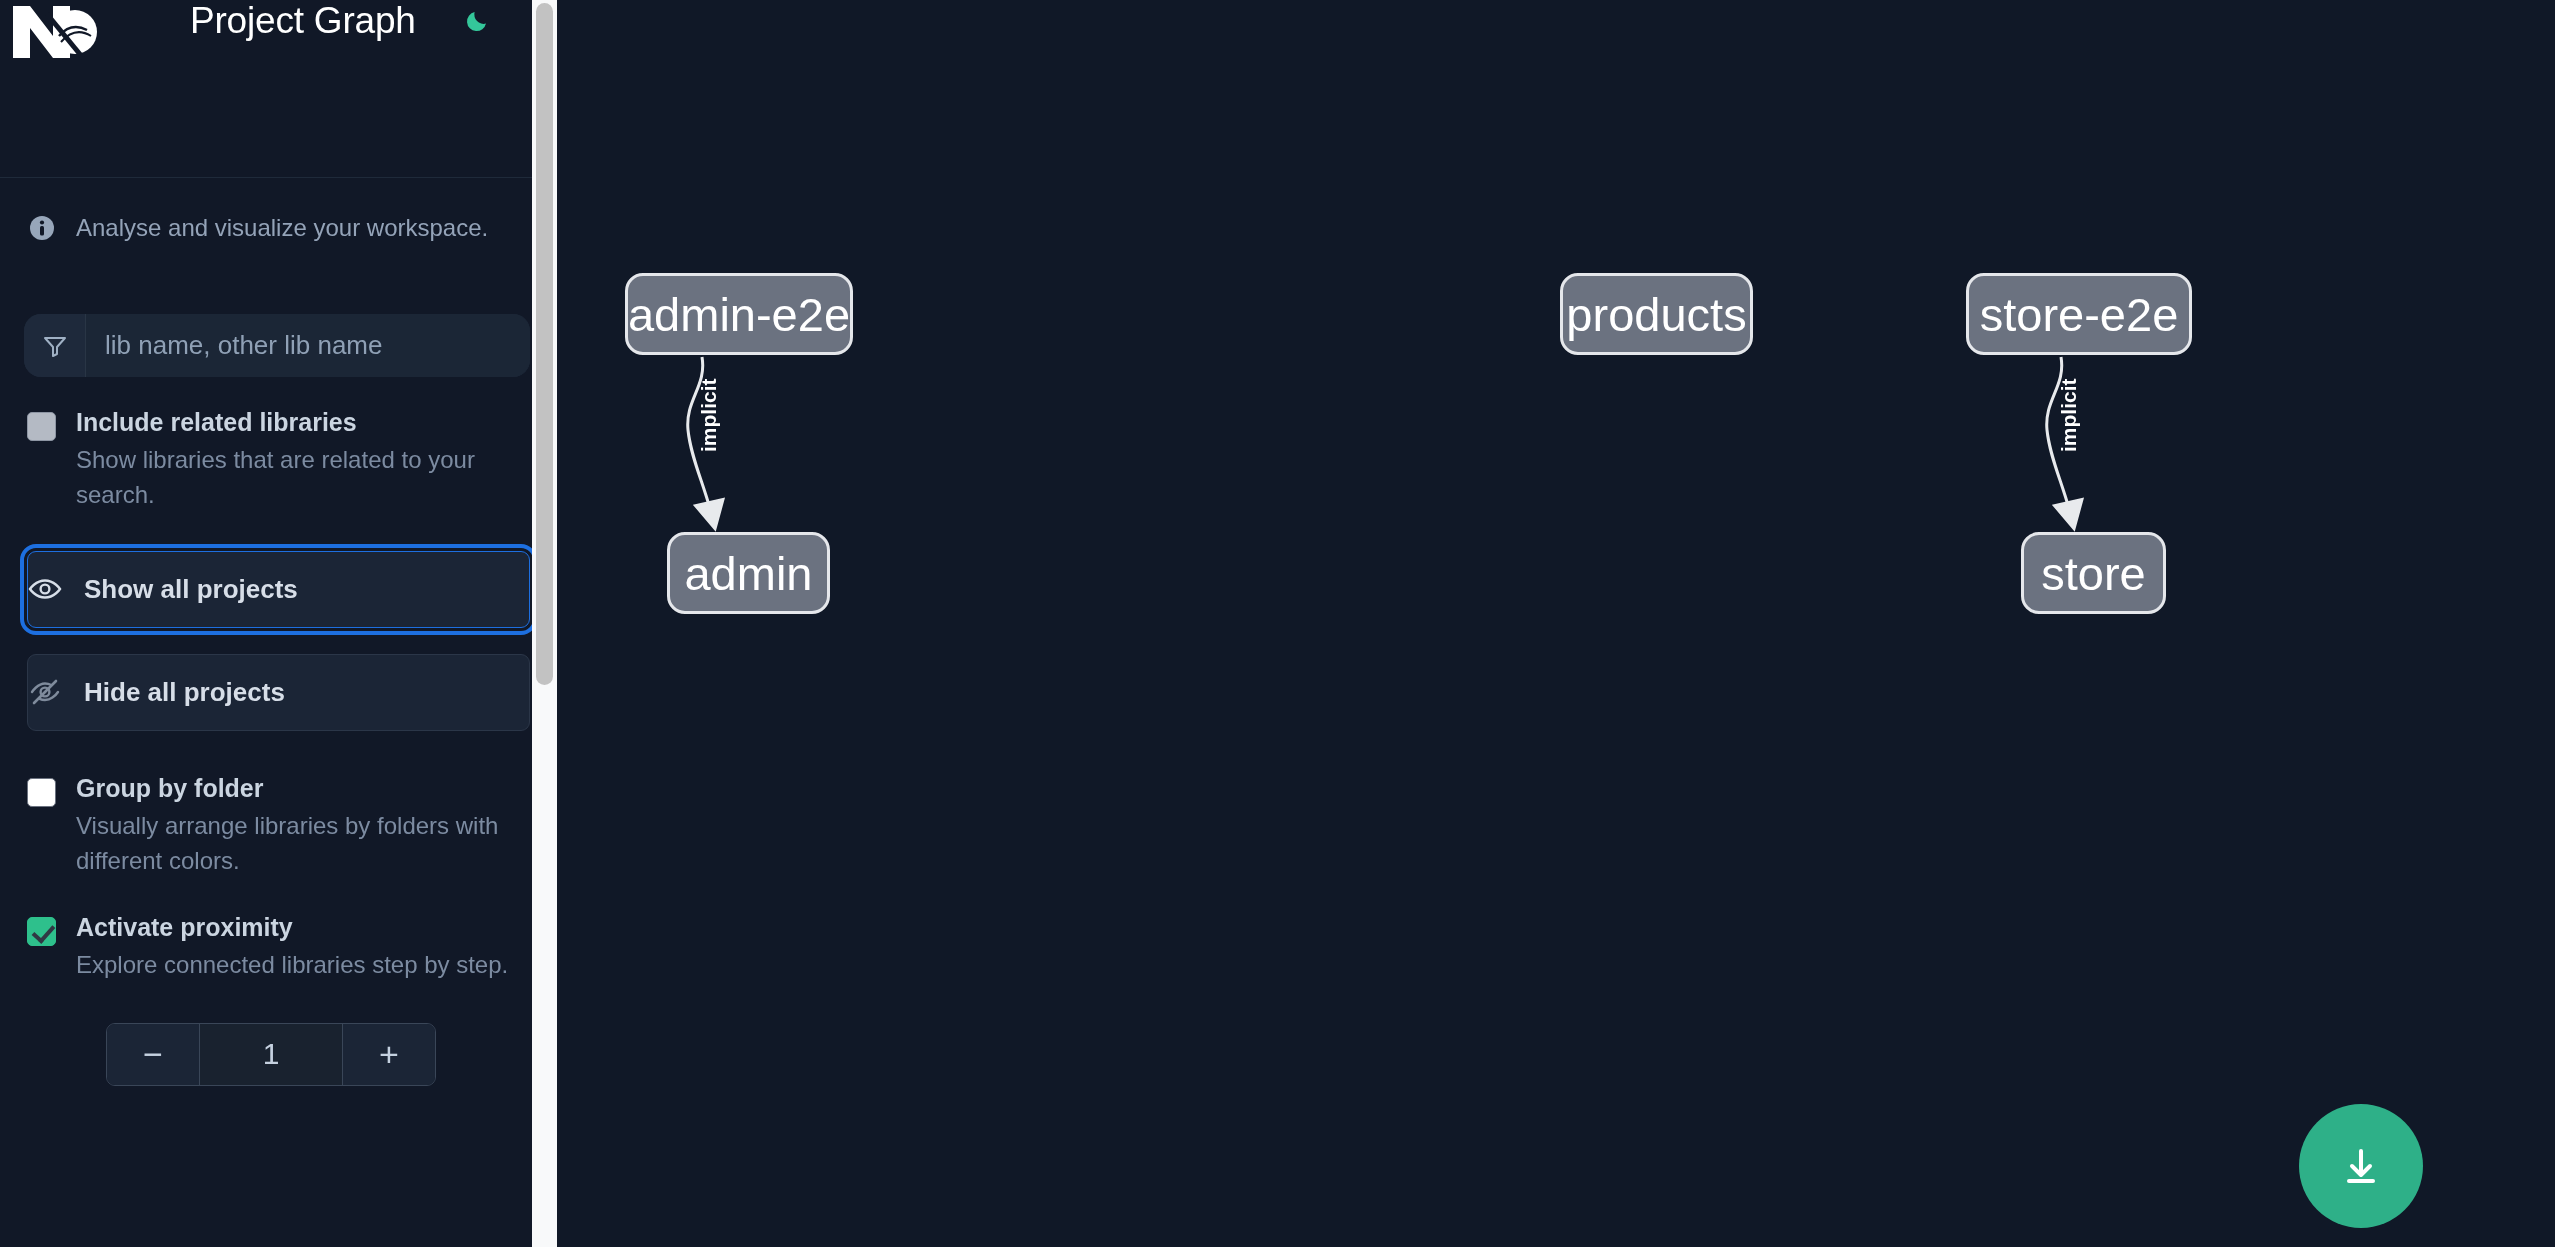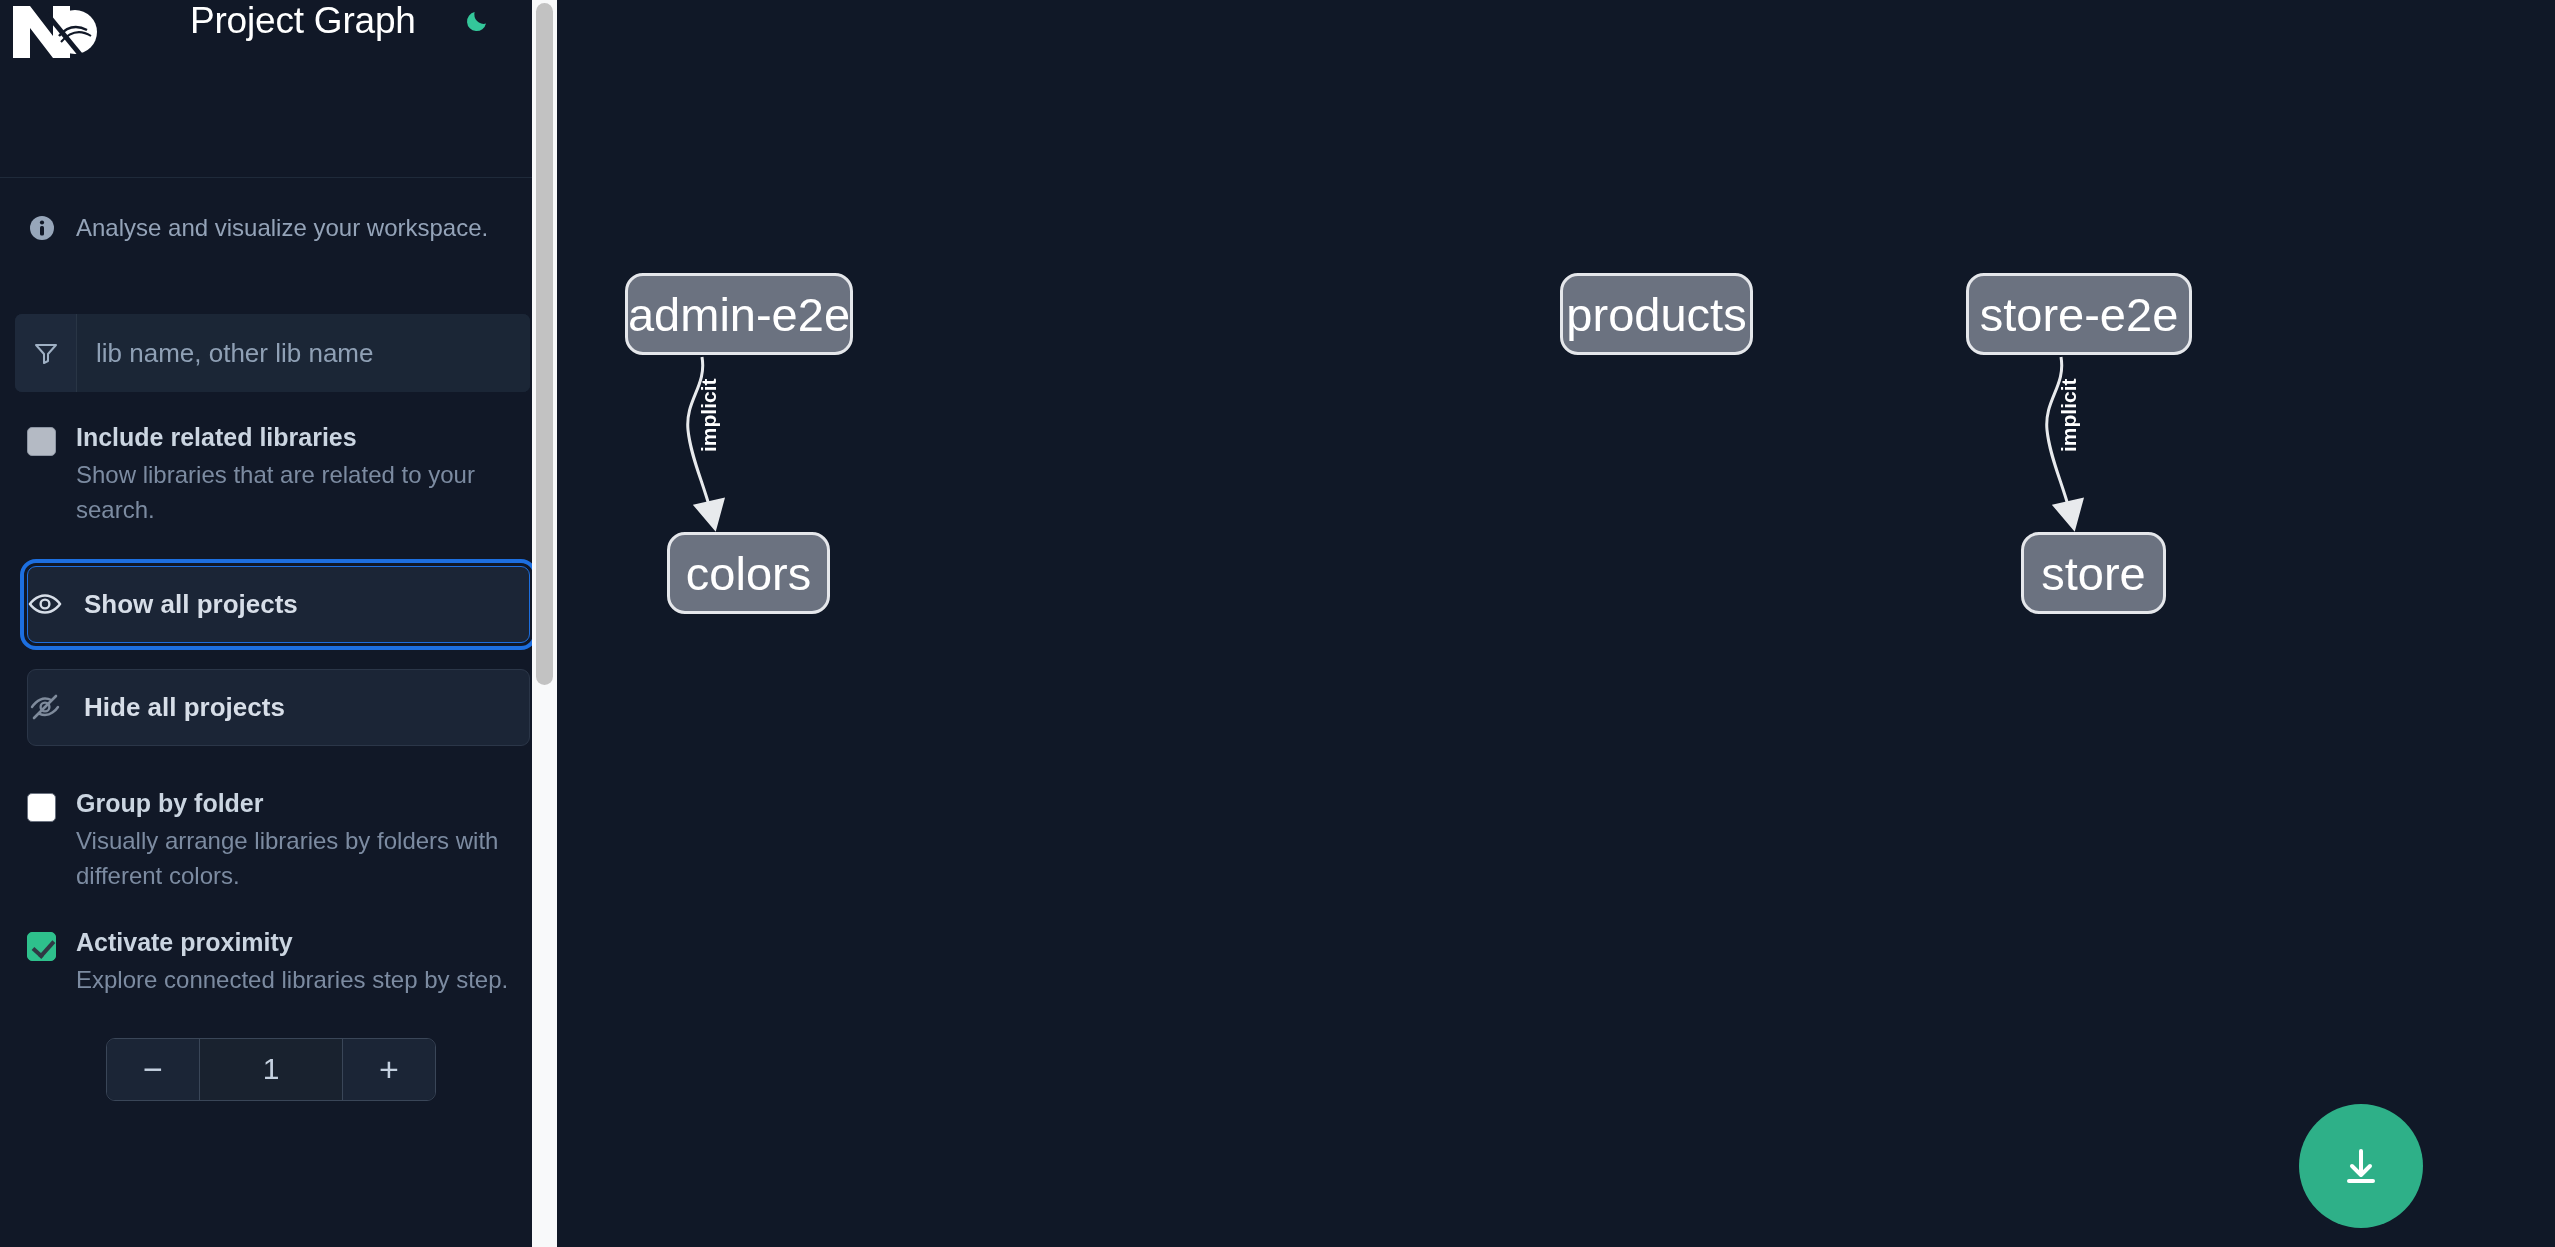--- a/index.html
+++ b/index.html
@@ -52,26 +52,26 @@
   .info-icon { width: 30px; height: 30px; flex: 0 0 30px; }
   .tagline-text {
     margin-left: 19px;
     font-size: 24px;
     color: #94a3b8;
     white-space: nowrap;
   }
 
   
   .filter-wrap {
-    margin: 36px 27px 0 15px;
-    height: 78px;
+    margin: 36px 27px 0 24px;
+    height: 63px;
     display: flex;
     align-items: stretch;
     background: #1e293b;
-    border-radius: 7px;
+    border-radius: 17px;
     overflow: hidden;
   }
   .filter-icon-box {
     width: 62px;
     display: flex; align-items: center; justify-content: center;
     border-right: 1px solid #293545;
     background: #1e293b;
   }
   .filter-input {
     flex: 1;
@@ -349,21 +349,21 @@
       <path d="M145,357 C150,386 128,400 131,430 C134,460 149,488 157,524" fill="none" stroke="#e8eaed" stroke-width="3" marker-end="url(#arrow)"></path>
       <path d="M1504,357 C1509,386 1487,400 1490,430 C1493,460 1508,488 1516,524" fill="none" stroke="#e8eaed" stroke-width="3" marker-end="url(#arrow)"></path>
     </svg>
 
     <div class="edge-label" style="left:140px; top:452px;">implicit</div>
     <div class="edge-label" style="left:1500px; top:452px;">implicit</div>
 
     <div class="node" style="left:68px;  top:273px; width:228px; height:82px;">admin-e2e</div>
     <div class="node" style="left:1003px;top:273px; width:193px; height:82px;">products</div>
     <div class="node" style="left:1409px;top:273px; width:226px; height:82px;">store-e2e</div>
-    <div class="node" style="left:110px; top:532px; width:163px; height:82px;">colors</div>
+    <div class="node" style="left:110px; top:532px; width:163px; height:82px;">admin</div>
     <div class="node" style="left:1464px;top:532px; width:145px; height:82px;">store</div>
 
     <button class="fab" style="left:1742px; top:1104px;">
       <svg viewBox="0 0 46 46" width="46" height="46" aria-hidden="true">
         <path d="M23 8 V30" stroke="#ffffff" stroke-width="4" stroke-linecap="round" fill="none"></path>
         <path d="M14 23 L23 32 L32 23" stroke="#ffffff" stroke-width="4" stroke-linecap="round" stroke-linejoin="round" fill="none"></path>
         <path d="M11 38 H35" stroke="#ffffff" stroke-width="4" stroke-linecap="round" fill="none"></path>
       </svg>
     </button>
 

